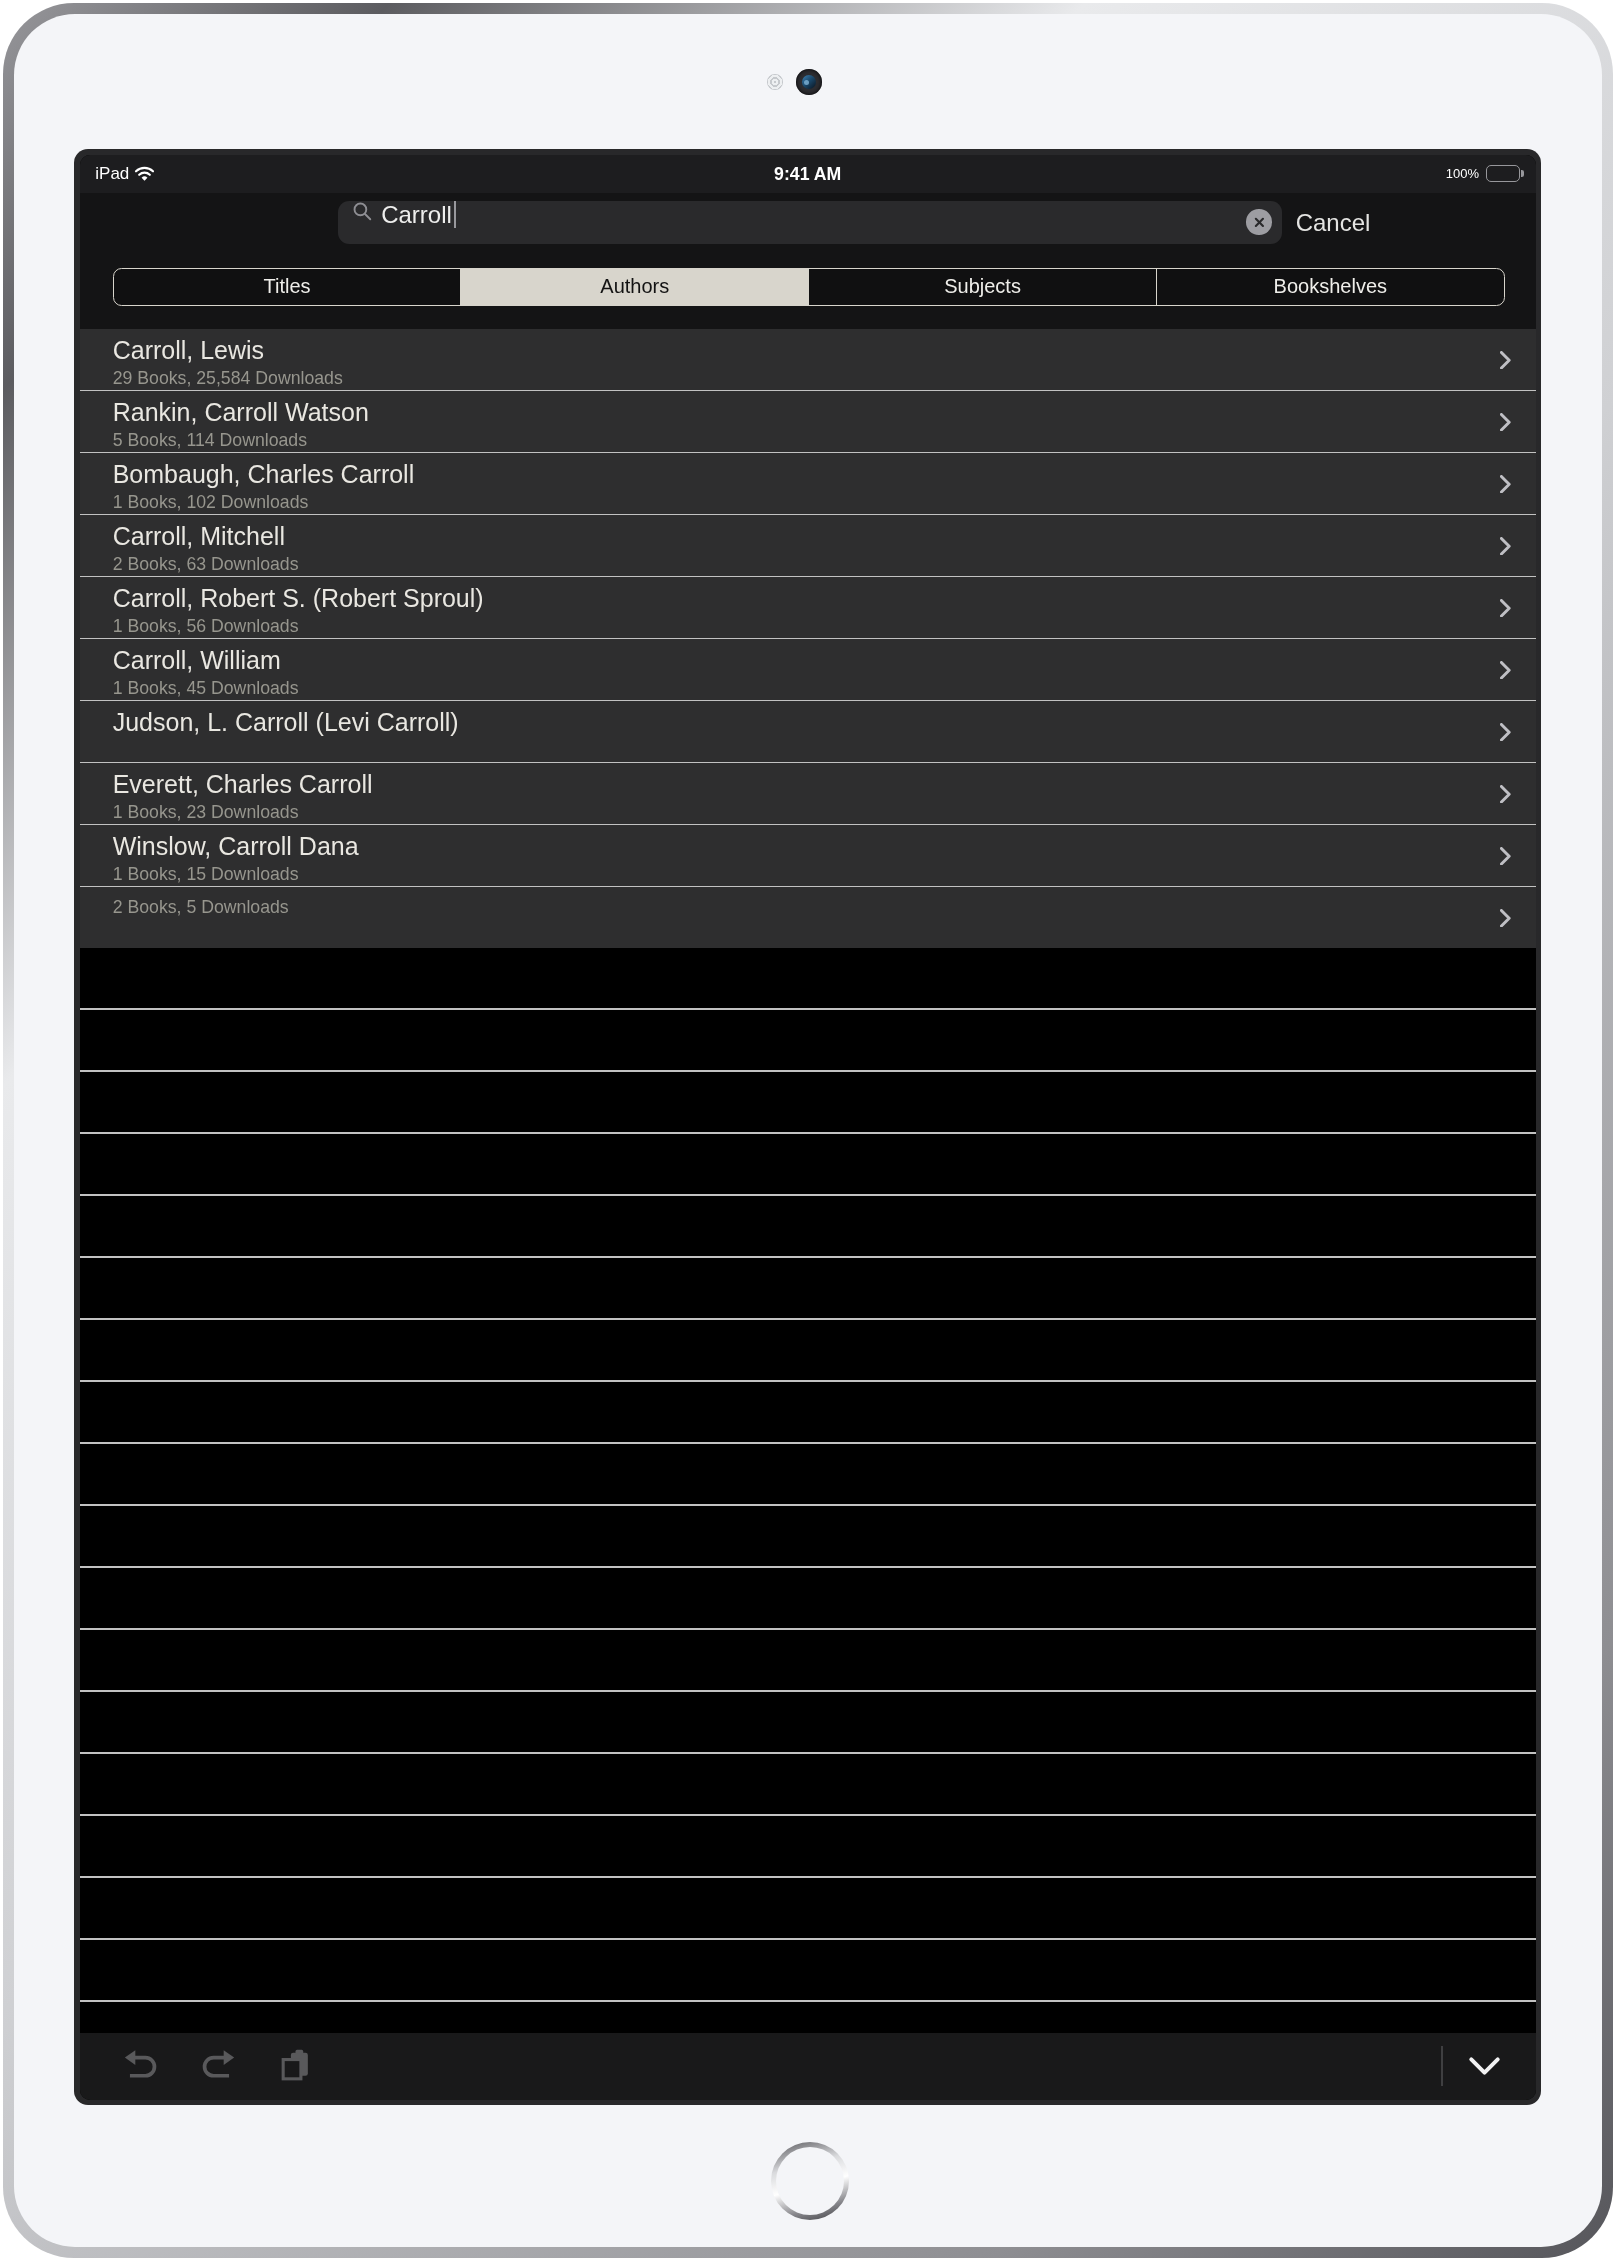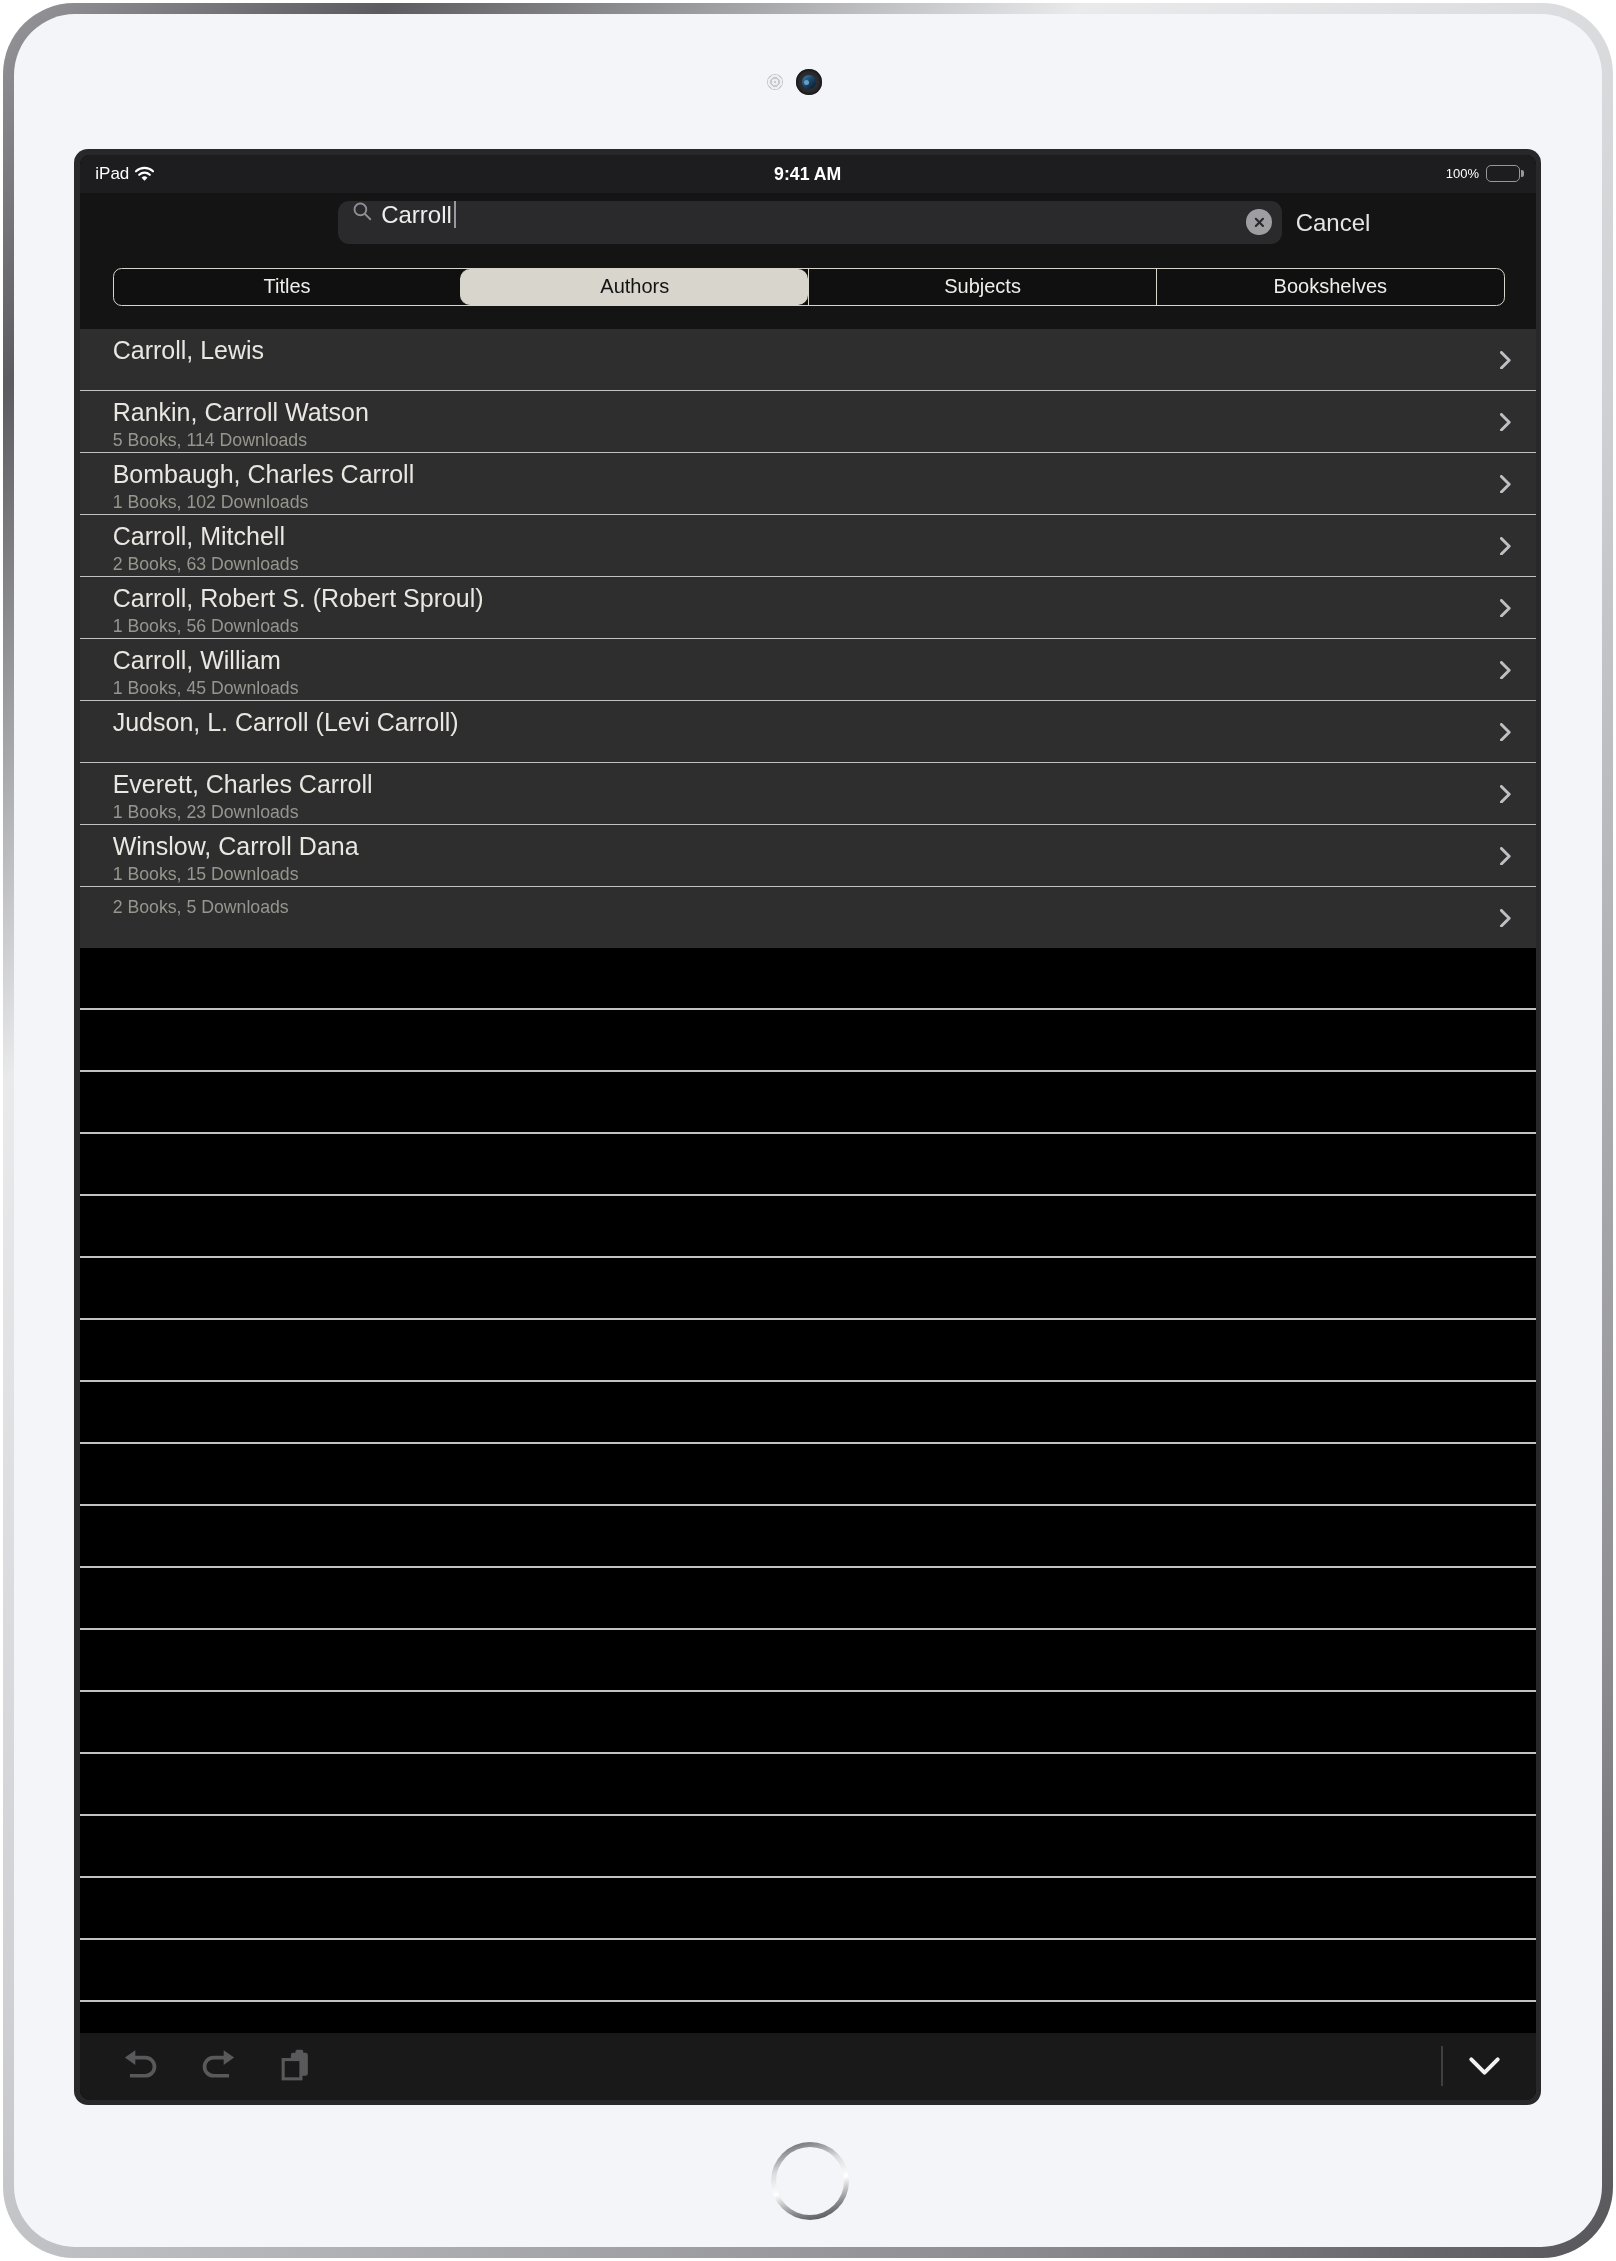--- a/index.html
+++ b/index.html
@@ -44,21 +44,21 @@
   .clear-btn{position:absolute;right:10px;top:8.5px;width:25.5px;height:25.5px;border-radius:50%;background:#9d9da2;
     display:flex;align-items:center;justify-content:center;}
   .cancel{position:absolute;left:1216px;top:46px;height:43px;line-height:43px;font-size:24px;color:#e4e4e2;}
 
   
   .segmented{position:absolute;left:33px;top:113px;width:1392px;height:38px;border:1.4px solid #d8d5cc;
     border-radius:8.5px;display:flex;overflow:hidden;background:#101011;}
   .segment{flex:1;display:flex;align-items:center;justify-content:center;font-size:20px;color:#efeeea;
     border-left:1.4px solid #d8d5cc;}
   .segment:first-child{border-left:none;}
-  .segment.selected{background:#d8d5cc;color:#131313;border-radius:10px;}
+  .segment.selected{background:#d8d5cc;color:#131313;}
 
   
   .list{position:absolute;left:0;top:174px;width:1456px;}
   .row{position:relative;height:62px;background:#2e2e2f;border-bottom:1.4px solid #c2c2c2;padding:7px 0 0 33px;}
   .row-name{font-size:25px;line-height:1.15;color:#e9e7e1;}
   .row-stats{margin-top:3.5px;font-size:17.7px;color:#97968e;}
   .chev{position:absolute;right:24px;top:22px;width:11.3px;height:18.4px;}
 
   
   .empty-rows{position:absolute;left:0;top:793px;width:1456px;height:1085px;
@@ -123,20 +123,21 @@
             <div class="segment">Titles</div>
             <div class="segment selected">Authors</div>
             <div class="segment">Subjects</div>
             <div class="segment">Bookshelves</div>
           </div>
       </div>
 
       <div class="list">
           <div class="row">
             <div class="row-name">Carroll, Lewis</div>
+            <div class="row-stats">29 Books, 25,584 Downloads</div>
             <svg class="chev" viewBox="0 0 16 26">
               <polyline points="2,2 13,13 2,24" fill="none" stroke="#bfbfc4" stroke-width="4.2" stroke-linecap="round" stroke-linejoin="round"></polyline>
             </svg>
           </div>
           <div class="row">
             <div class="row-name">Rankin, Carroll Watson</div>
             <div class="row-stats">5 Books, 114 Downloads</div>
             <svg class="chev" viewBox="0 0 16 26">
               <polyline points="2,2 13,13 2,24" fill="none" stroke="#bfbfc4" stroke-width="4.2" stroke-linecap="round" stroke-linejoin="round"></polyline>
             </svg>

